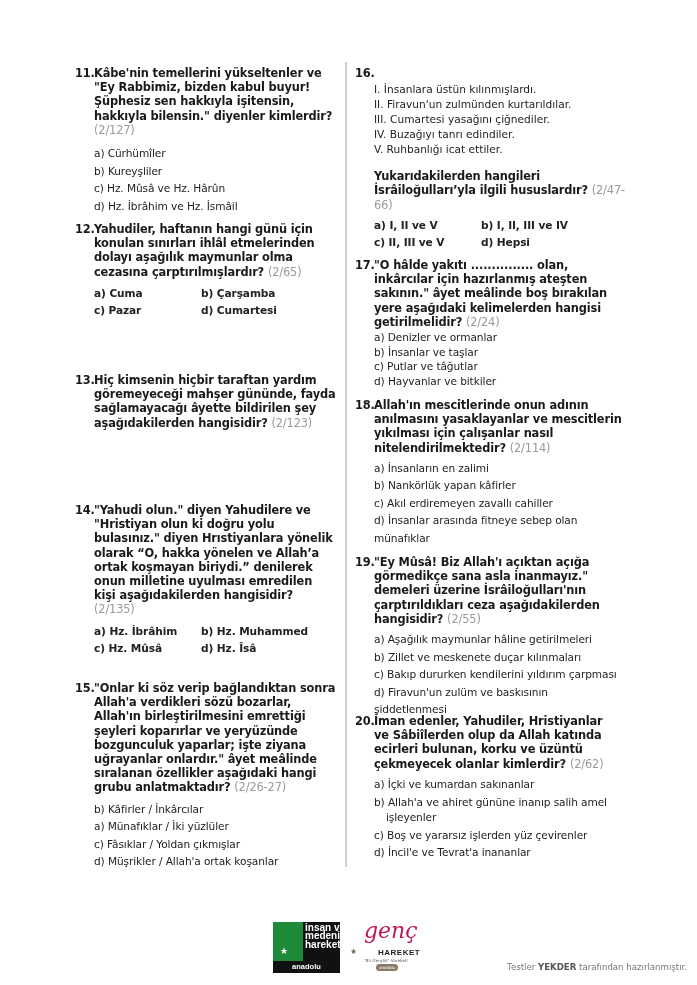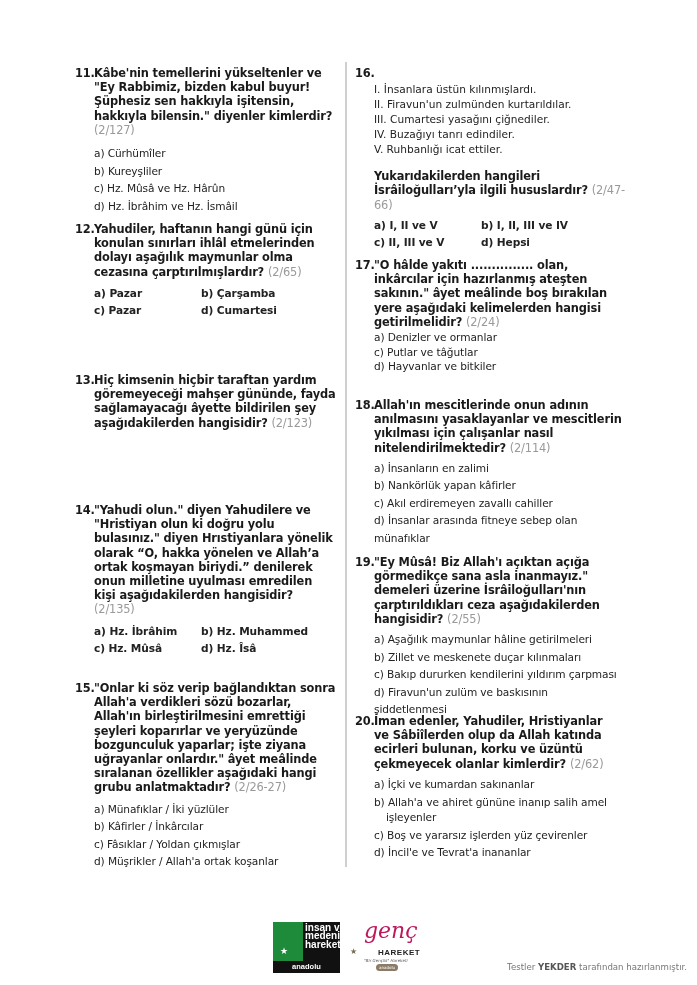--- a/index.html
+++ b/index.html
@@ -45,21 +45,21 @@
       <div class="opt">a) Cürhümîler</div>
       <div class="opt">b) Kureyşliler</div>
       <div class="opt">c) Hz. Mûsâ ve Hz. Hârûn</div>
       <div class="opt">d) Hz. İbrâhim ve Hz. İsmâil</div>
     </div>
   </div>
 
   <div class="q" style="left:75px;top:222px;width:262px;">
     <div class="qtext"><span class="qnum">12.</span><span>Yahudiler, haftanın hangi günü için konulan sınırları ihlâl etmelerinden dolayı aşağılık maymunlar olma cezasına çarptırılmışlardır?</span> <span class="ref">(2/65)</span></div>
     <div class="opts grid" style="margin-top:6px">
-      <div class="opt">a) Pazar</div>
+      <div class="opt">a) Cuma</div>
       <div class="opt">b) Çarşamba</div>
       <div class="opt">c) Pazar</div>
       <div class="opt">d) Cumartesi</div>
     </div>
   </div>
 
   <div class="q" style="left:75px;top:373px;width:262px;">
     <div class="qtext"><span class="qnum">13.</span><span>Hiç kimsenin hiçbir taraftan yardım göremeyeceği mahşer gününde, fayda sağlamayacağı âyette bildirilen şey aşağıdakilerden hangisidir?</span> <span class="ref">(2/123)</span></div>
   </div>
 
@@ -69,22 +69,22 @@
       <div class="opt">a) Hz. İbrâhim</div>
       <div class="opt">b) Hz. Muhammed</div>
       <div class="opt">c) Hz. Mûsâ</div>
       <div class="opt">d) Hz. Îsâ</div>
     </div>
   </div>
 
   <div class="q" style="left:75px;top:681px;width:262px;">
     <div class="qtext"><span class="qnum">15.</span><span>"Onlar ki söz verip bağlandıktan sonra Allah'a verdikleri sözü bozarlar, Allah'ın birleştirilmesini emrettiği şeyleri koparırlar ve yeryüzünde bozgunculuk yaparlar; işte ziyana uğrayanlar onlardır." âyet meâlinde sıralanan özellikler aşağıdaki hangi grubu anlatmaktadır?</span> <span class="ref">(2/26-27)</span></div>
     <div class="opts" style="margin-top:6px">
+      <div class="opt">b) Kâfirler / İnkârcılar</div>
       <div class="opt">a) Münafıklar / İki yüzlüler</div>
-      <div class="opt">b) Kâfirler / İnkârcılar</div>
       <div class="opt">c) Fâsıklar / Yoldan çıkmışlar</div>
       <div class="opt">d) Müşrikler / Allah'a ortak koşanlar</div>
     </div>
   </div>
 </div>
 
 <div>
   <div class="q" style="left:355px;top:66px;width:290px;">
     <div class="qtext"><span class="qnum">16.</span></div>
     <div class="roman">
@@ -100,20 +100,21 @@
       <div class="opt">b) I, II, III ve IV</div>
       <div class="opt">c) II, III ve V</div>
       <div class="opt">d) Hepsi</div>
     </div>
   </div>
 
   <div class="q" style="left:355px;top:258px;width:262px;">
     <div class="qtext"><span class="qnum">17.</span><span>"O hâlde yakıtı ............... olan, inkârcılar için hazırlanmış ateşten sakının." âyet meâlinde boş bırakılan yere aşağıdaki kelimelerden hangisi getirilmelidir?</span> <span class="ref">(2/24)</span></div>
     <div class="opts" style="margin-top:1px">
       <div class="opt tight">a) Denizler ve ormanlar</div>
+      <div class="opt tight">b) İnsanlar ve taşlar</div>
       <div class="opt tight">c) Putlar ve tâğutlar</div>
       <div class="opt tight">d) Hayvanlar ve bitkiler</div>
     </div>
   </div>
 
   <div class="q" style="left:355px;top:398px;width:280px;">
     <div class="qtext"><span class="qnum">18.</span><span>Allah'ın mescitlerinde onun adının anılmasını yasaklayanlar ve mescitlerin yıkılması için çalışanlar nasıl nitelendirilmektedir?</span> <span class="ref">(2/114)</span></div>
     <div class="opts" style="margin-top:5px">
       <div class="opt">a) İnsanların en zalimi</div>
       <div class="opt">b) Nankörlük yapan kâfirler</div>

